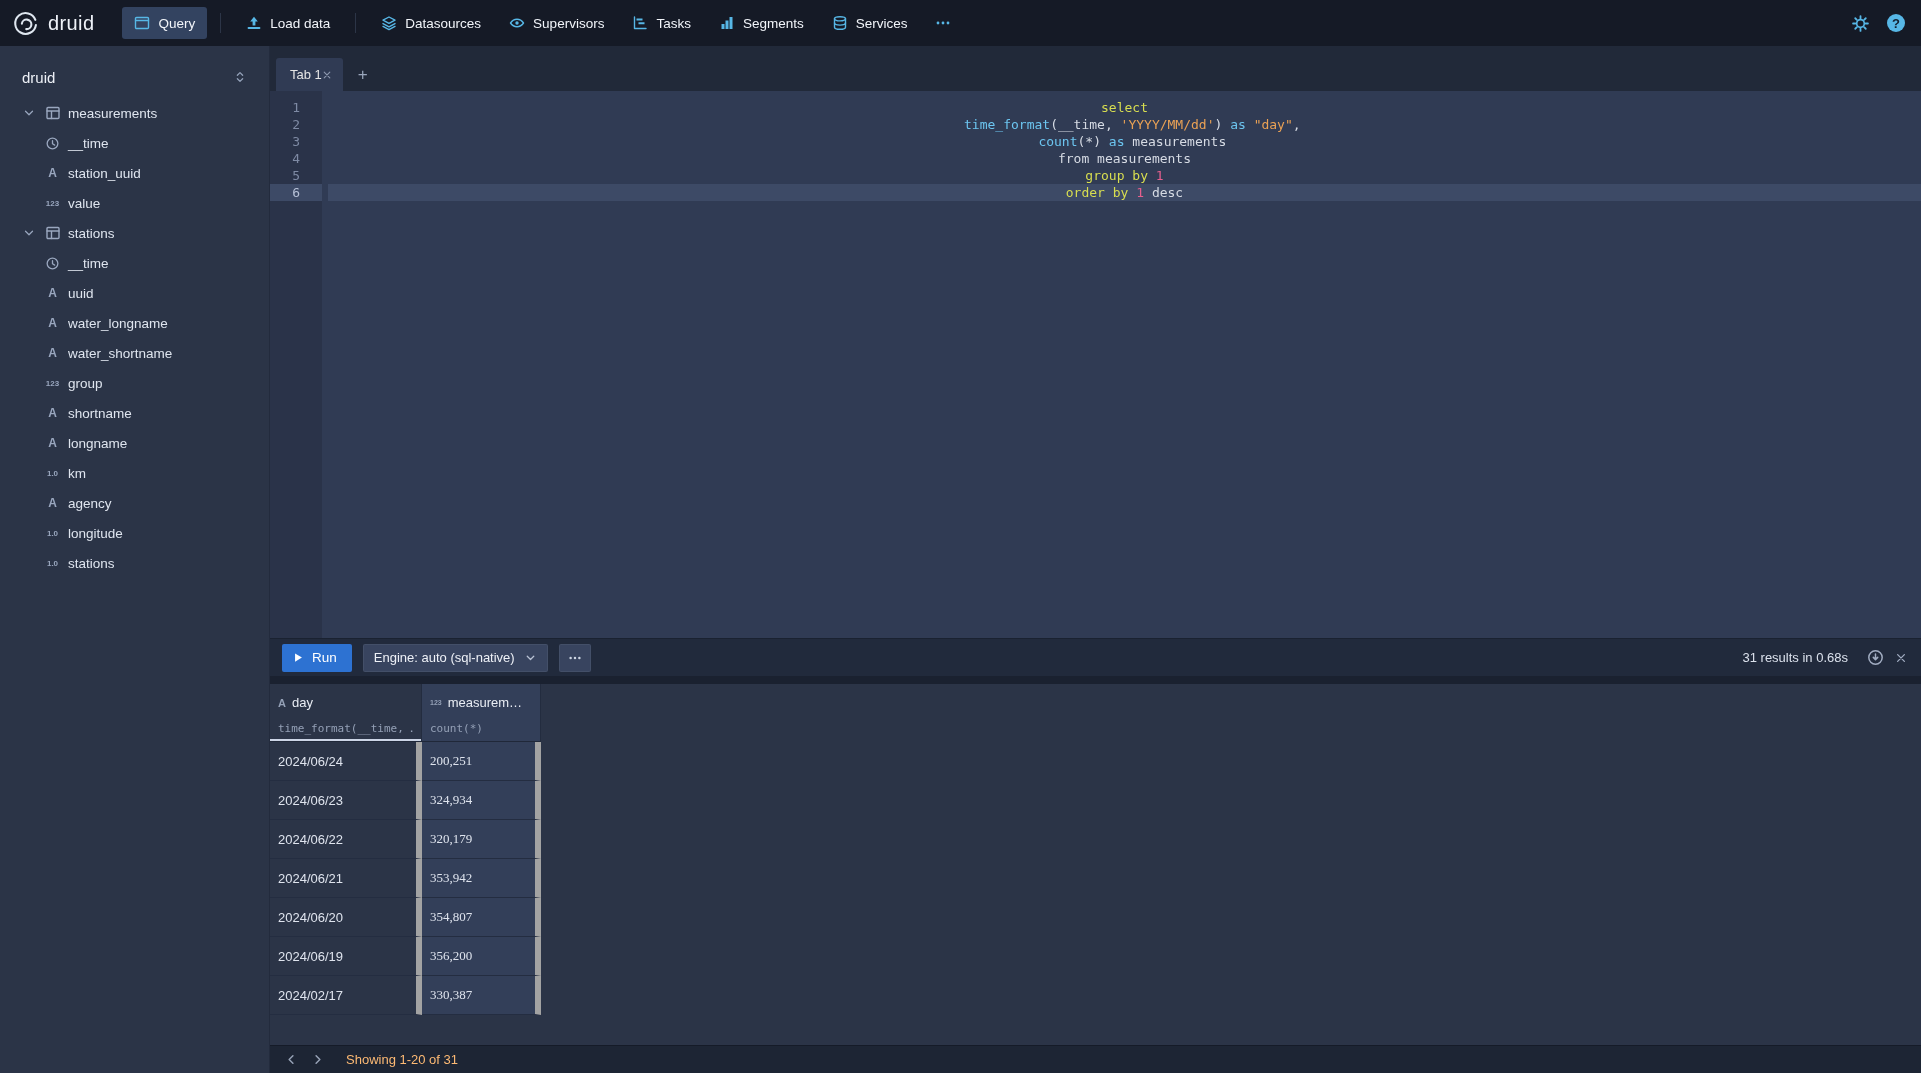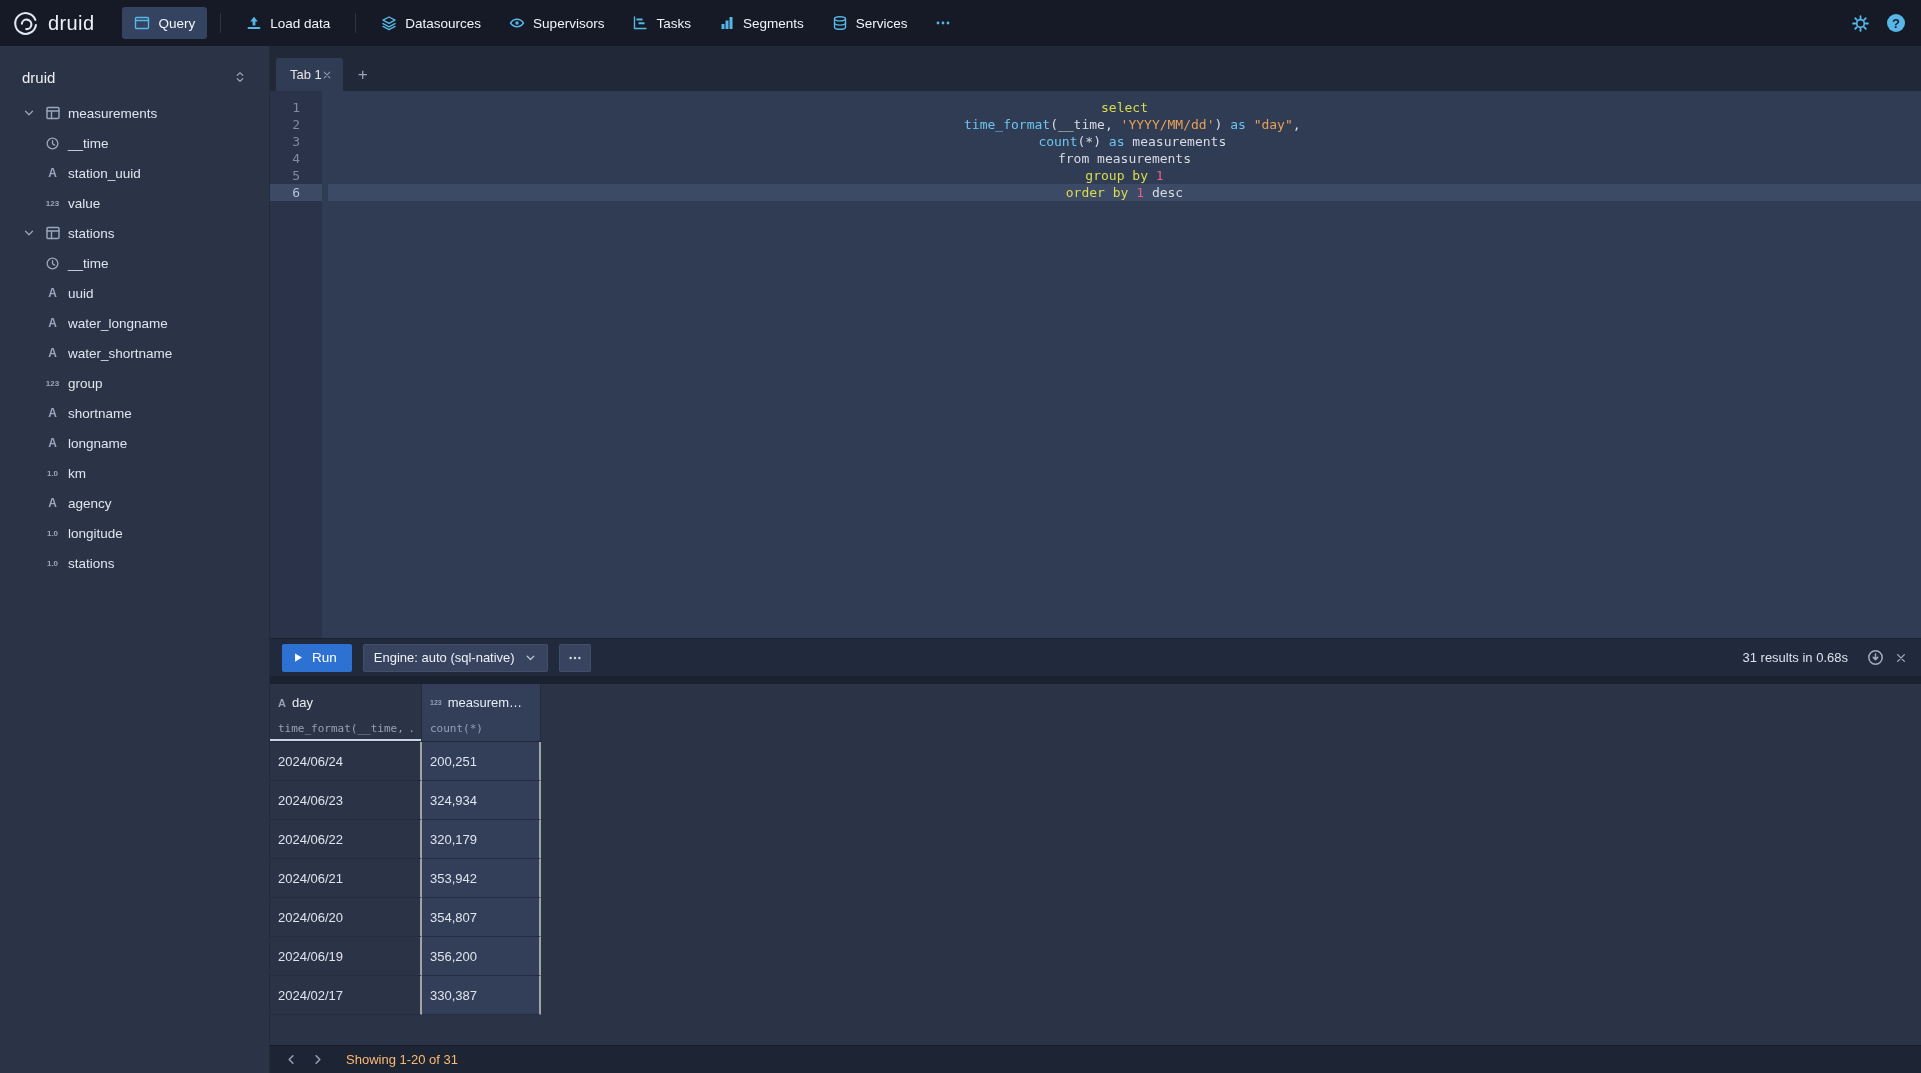--- a/index.html
+++ b/index.html
@@ -106,24 +106,24 @@
   .th-name { display:flex; align-items:center; gap:6px; color:#e9edf4; font-size:13px;
              white-space:nowrap; overflow:hidden; }
   .th-type { color:#94a0b6; font-weight:bold; flex:none; }
   .th-type-a { font-size:11px; }
   .th-type-123 { font-size:7px; }
   .th-sub { font-family:"DejaVu Sans Mono", monospace; font-size:11px; color:#94a0b6;
             white-space:nowrap; overflow:hidden; }
   .tbody { height:303px; overflow:hidden; }
   .row { height:39px; display:flex; }
   .cell { display:flex; align-items:center; padding:0 8px; color:#dfe4ee; font-size:13px;
-          border-right:2px solid #a3a3a3; border-bottom:1px solid #242d41; cursor:pointer;
+          border-right:6px solid #a3a3a3; border-bottom:1px solid #242d41; cursor:pointer;
           white-space:nowrap; overflow:hidden; }
   .c1 { width:152px; }
-  .c2 { width:119px; background:#333f59; }
+  .c2 { width:119px; background:#333f59;font-family:Liberation Serif, serif; }
 
   
   .pager { height:28px; flex:none; background:#1d2534; border-top:1px solid #151b28;
            display:flex; align-items:center; padding-left:8px; }
   .pg-btn { width:26px; height:24px; display:flex; align-items:center; justify-content:center;
             color:#97a2b6; cursor:pointer; }
   .pg-text { margin-left:16px; color:#fdba74; font-size:13px; }
 </style>
 </head>
 <body>

